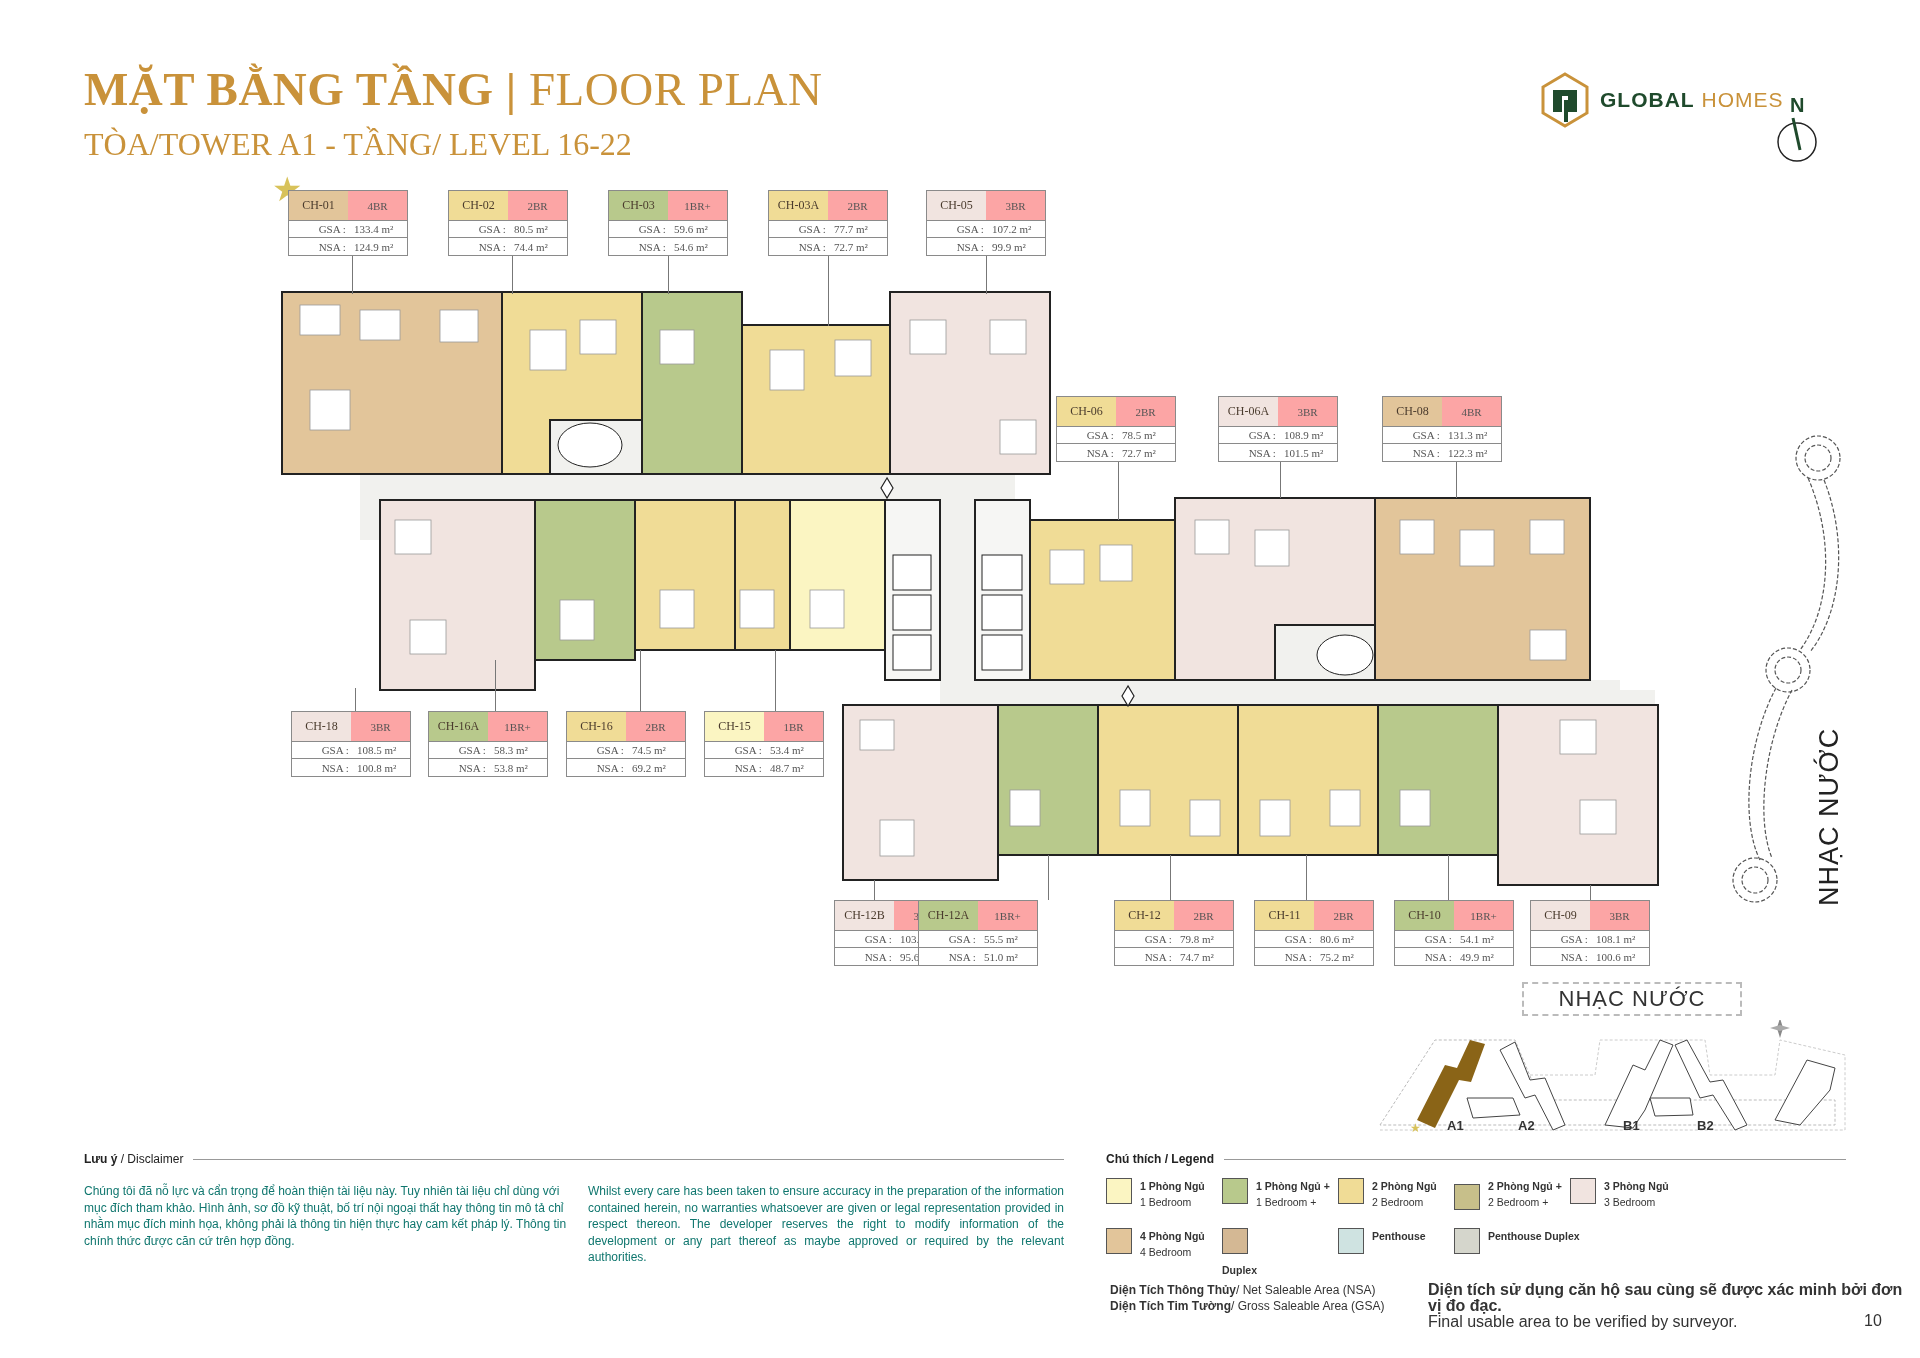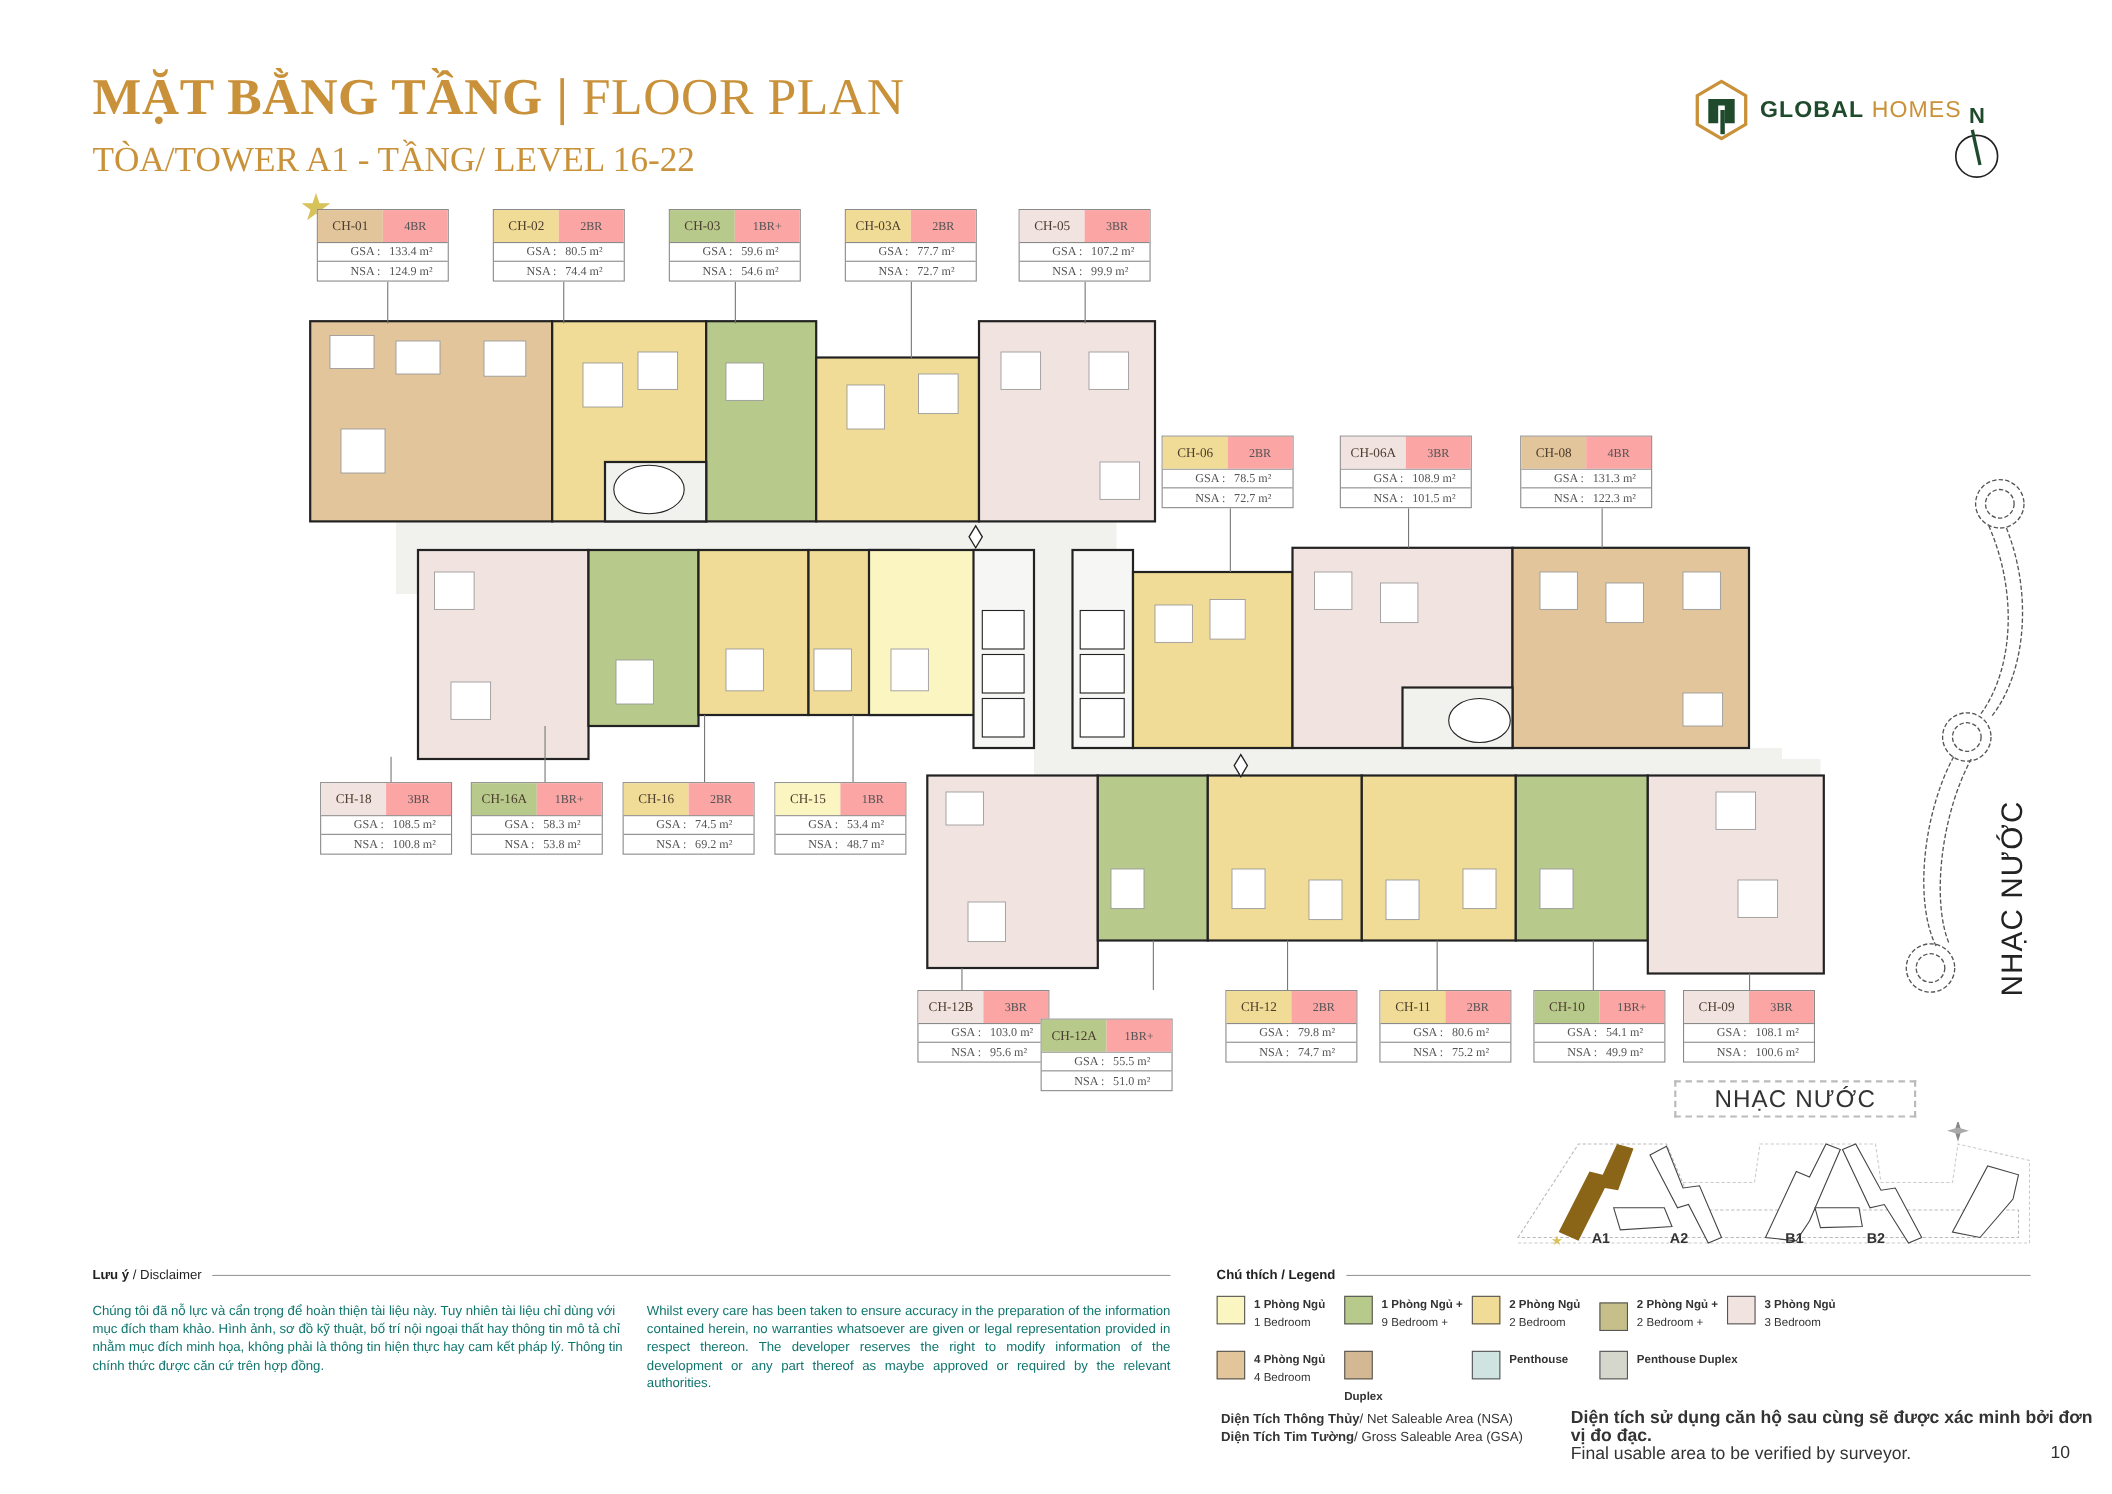--- a/index.html
+++ b/index.html
@@ -386,21 +386,21 @@
     </div>
   <div class="row">
       <span class="k">GSA :</span>
       <span class="v">103.0 m²</span>
     </div>
   <div class="row">
       <span class="k">NSA :</span>
       <span class="v">95.6 m²</span>
     </div>
 </div>
-<div class="tag" style="left:946px; top:900px;margin-top:26px;">
+<div class="tag" style="left:918px; top:900px;">
   <div class="hd">
       <div class="code" style="background:#b8c98c">CH-12A</div>
       <div class="br">1BR+</div>
     </div>
   <div class="row">
       <span class="k">GSA :</span>
       <span class="v">55.5 m²</span>
     </div>
   <div class="row">
       <span class="k">NSA :</span>
@@ -502,21 +502,21 @@
   <div class="sw" style="background:#fbf5c2"></div>
   <div class="txt">
       <div class="vn">1 Phòng Ngủ</div>
       <div>1 Bedroom</div>
     </div>
 </div>
 <div class="legend-item" style="left:1222px; top:1178px;">
   <div class="sw" style="background:#b8c98c"></div>
   <div class="txt">
       <div class="vn">1 Phòng Ngủ +</div>
-      <div>9 Bedroom +</div>
+      <div>1 Bedroom +</div>
     </div>
 </div>
 <div class="legend-item" style="left:1338px; top:1178px;">
   <div class="sw" style="background:#f0dc96"></div>
   <div class="txt">
       <div class="vn">2 Phòng Ngủ</div>
       <div>2 Bedroom</div>
     </div>
 </div>
 <div class="legend-item" style="left:1454px; top:1178px;align-items:flex-end;">

